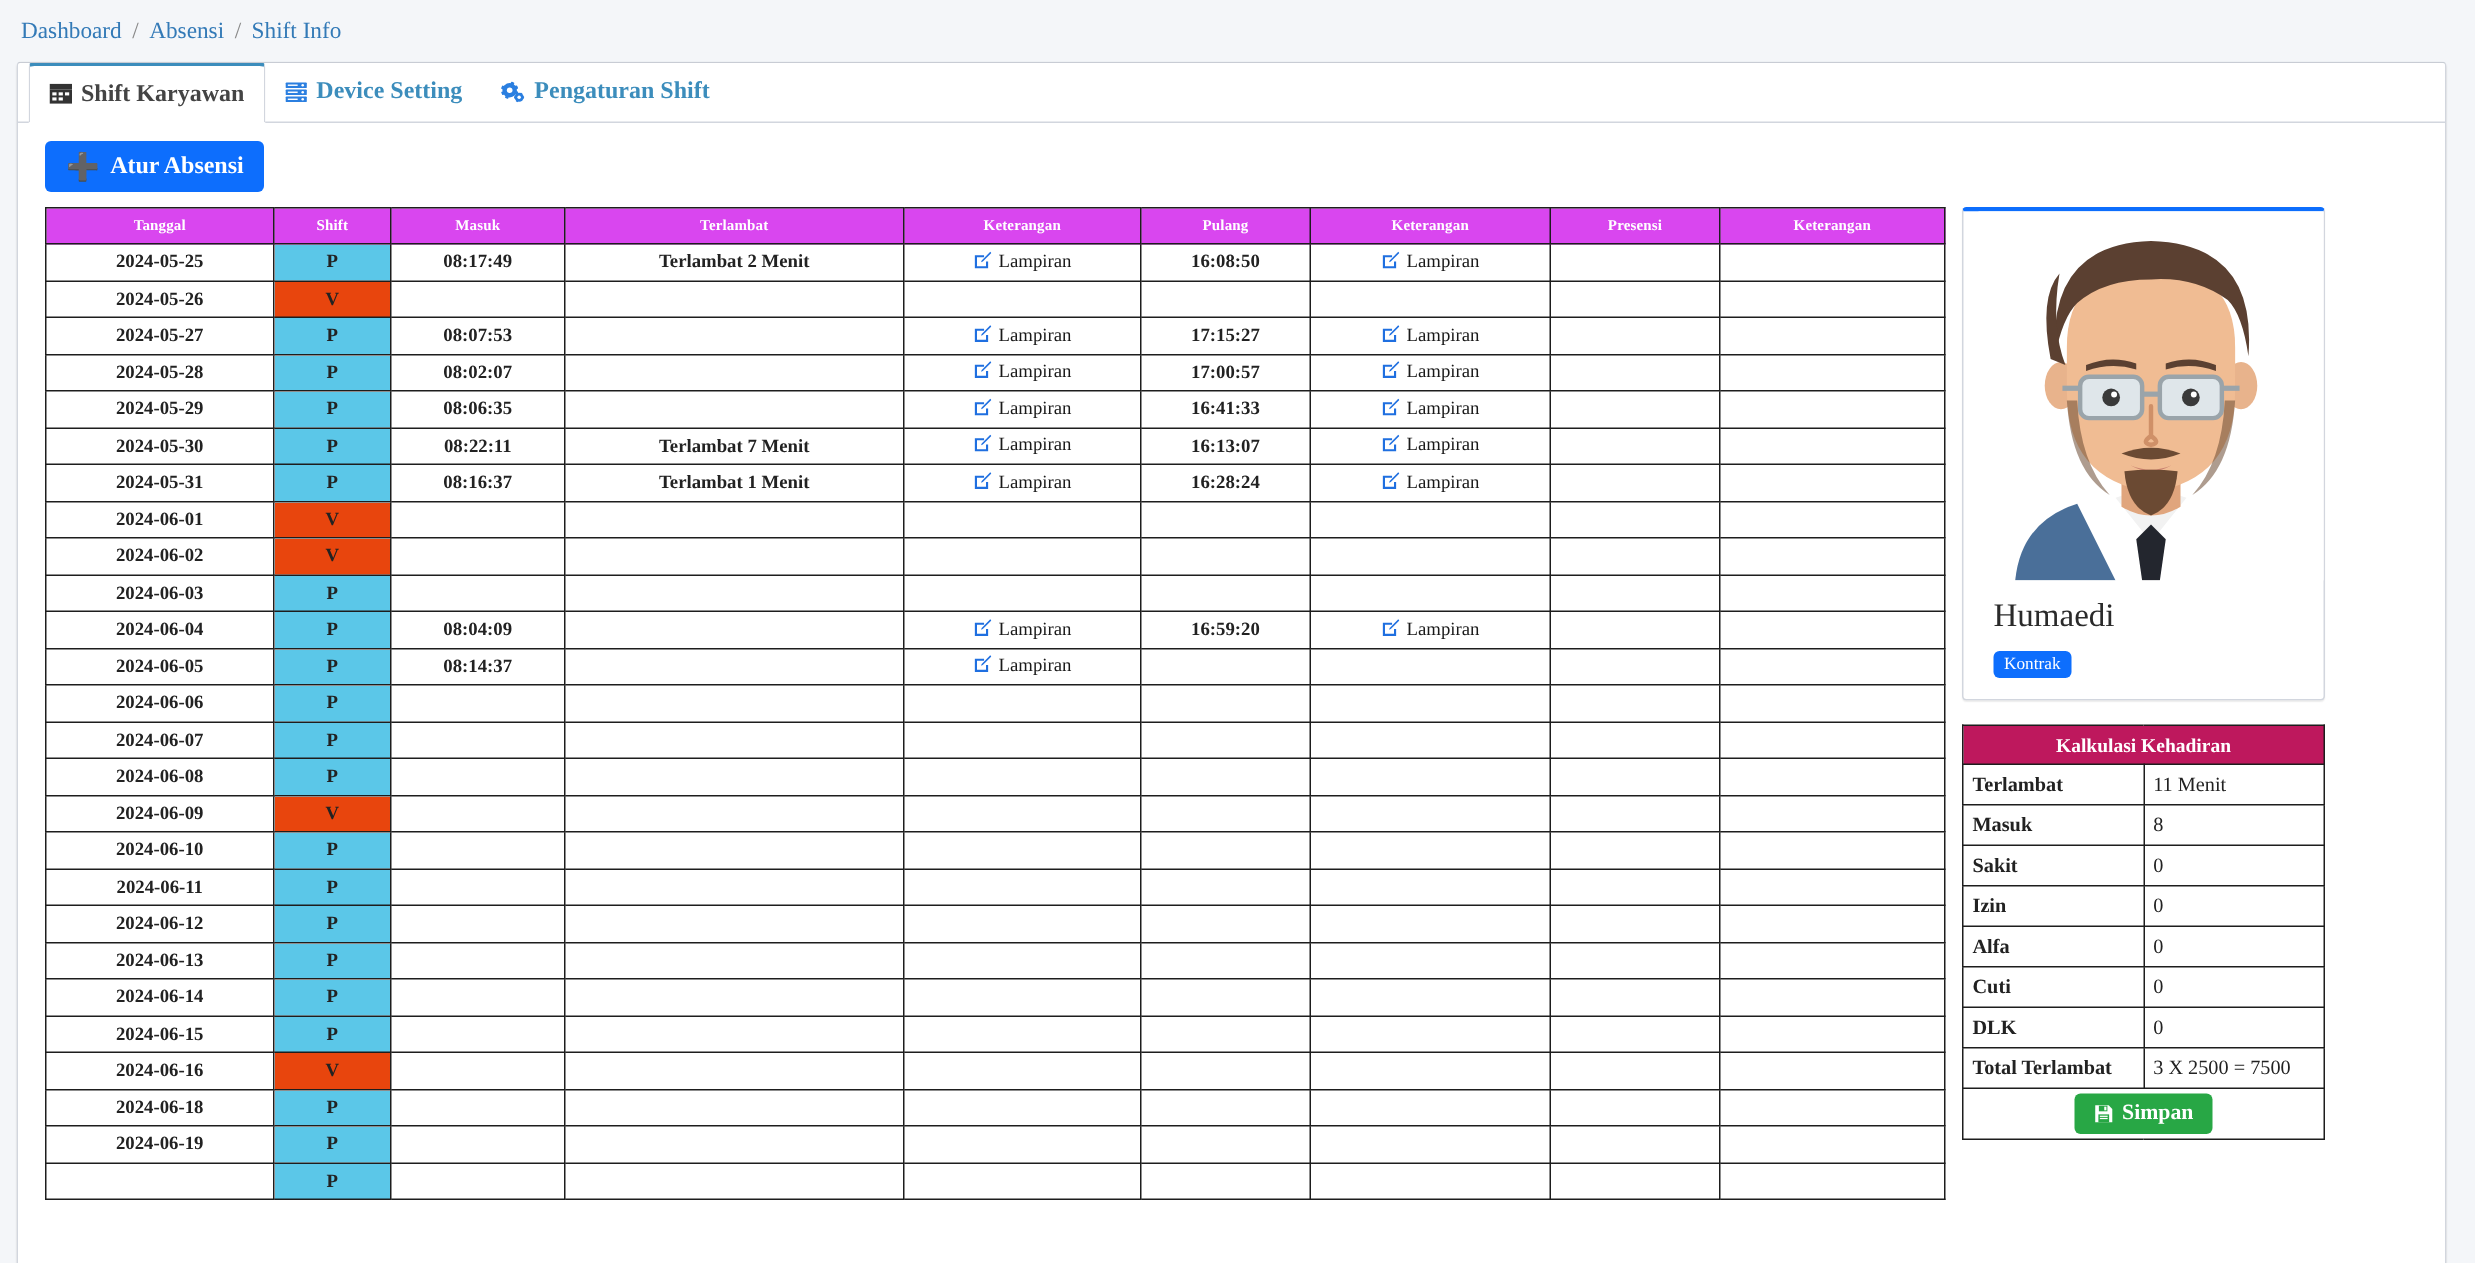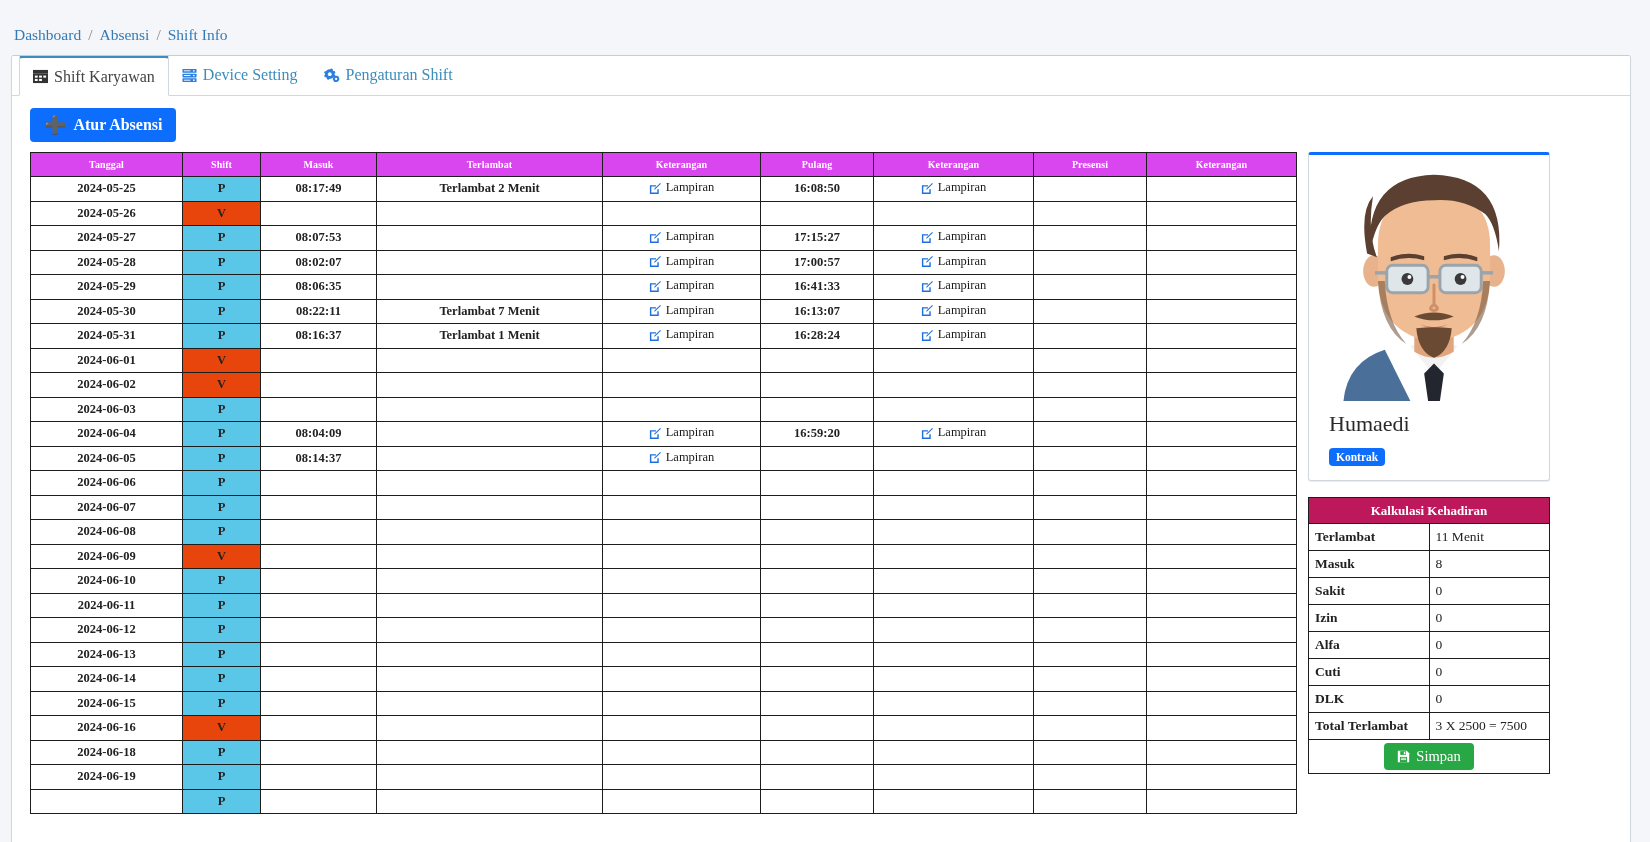--- a/index.html
+++ b/index.html
@@ -4,21 +4,21 @@
 <title>Shift Info</title>
 <style>
   * { box-sizing: border-box; }
   html, body {
     margin: 0; padding: 0;
     width: 1650px; height: 842px;
     overflow: hidden;
     background: #f4f6f9;
     font-family: "Liberation Serif", serif;
   }
-  #root { position: relative; width: 1650px; height: 714px; margin-top: 14px; }
+  #root { position: relative; width: 1650px; height: 714px; }
 
   
   .breadcrumb {
     height: 41px;
     display: flex; align-items: center;
     padding-left: 14px;
     font-size: 15.5px;
     color: #3c8dbc;
     background: #f4f6f9;
   }
@@ -38,20 +38,21 @@
     overflow: hidden;
   }
 
   
   .tabbar {
     height: 40px;
     border-bottom: 1px solid #d2d6de;
     display: flex; align-items: flex-end;
     padding-left: 7px;
     background: #ffffff;
+    font-weight: bold;
   }
   .tab {
     display: flex; align-items: center; gap: 6px;
     height: 40px;
     padding: 0 13px;
     font-size: 16px;
     color: #3c8dbc;
     cursor: pointer;
     position: relative;
     white-space: nowrap;
@@ -120,21 +121,21 @@
     overflow: hidden;
     white-space: nowrap;
   }
   td.c-tanggal { font-weight: normal; font-size: 13px; }
   td.c-shift { font-weight: normal; color: #1a1a1a; font-size: 13px; }
   td.shift-P { background: #5bc7e8; }
   td.shift-V { background: #e8450d; }
   td.c-late { color: #ff0000; font-weight: bold; font-size: 12.5px; }
   td.c-ket { text-align: left; padding-left: 8px; font-weight: normal; }
   .lamp {
-    display: inline-flex; align-items: center; gap: 5px;
+    display: inline-flex; align-items: flex-start; gap: 5px;
     color: #1a1a1a; font-size: 12.5px; font-weight: normal;
     cursor: pointer;
   }
   .lamp svg { display: block; }
 
   
   col.w-tanggal { width: 152px; }
   col.w-shift   { width: 78px; }
   col.w-masuk   { width: 116px; }
   col.w-late    { width: 226px; }
@@ -169,21 +170,21 @@
   }
   .prof-nip {
     font-size: 15px; color: #333;
     padding: 7px 10px 0 10px;
   }
   .badge {
     display: inline-block;
     background: #0d6efd;
     color: #fff;
     font-size: 11.5px;
-    font-weight: bold;
+    font-weight: normal;
     border-radius: 4px;
     padding: 3px 7px;
     margin: 11px 0 0 10px;
   }
 
   table.kalk {
     width: 242px;
     border-collapse: collapse;
     table-layout: fixed;
     background: #fff;
@@ -208,21 +209,21 @@
   }
   table.kalk td.k-label { font-weight: bold; width: 97px; }
   table.kalk td.k-val { font-weight: normal; }
   td.btn-cell { text-align: center; padding: 5px 6px; }
   .btn-save {
     display: inline-flex; align-items: center; gap: 6px;
     background: #28a745;
     color: #fff;
     border: none; border-radius: 4px;
     font-family: "Liberation Serif", serif;
-    font-size: 14.5px; font-weight: normal;
+    font-size: 14.5px; font-weight: bold;
     padding: 5px 13px;
     cursor: pointer;
   }
   .btn-save svg { display: block; }
 
   
   .page-gutter {
     position: absolute; right: 0; top: 0;
     width: 18px; height: 842px;
     background: #f4f6f9;

